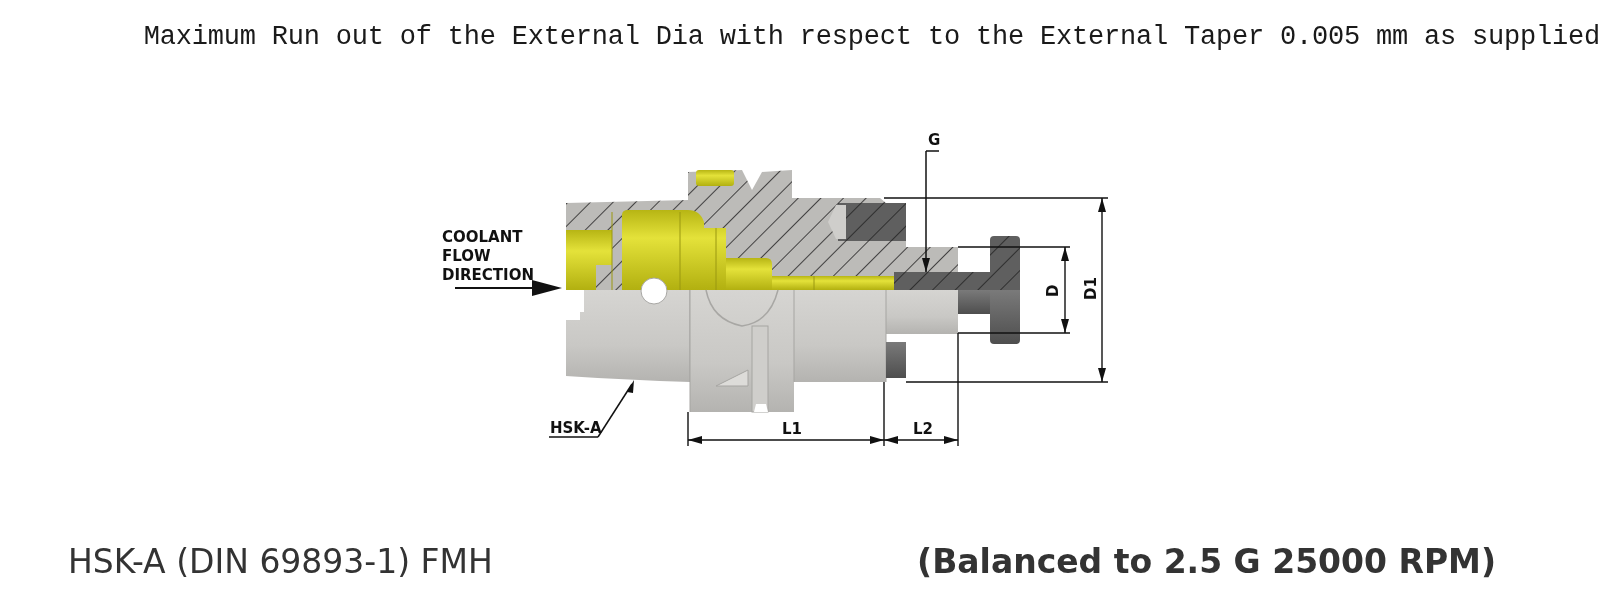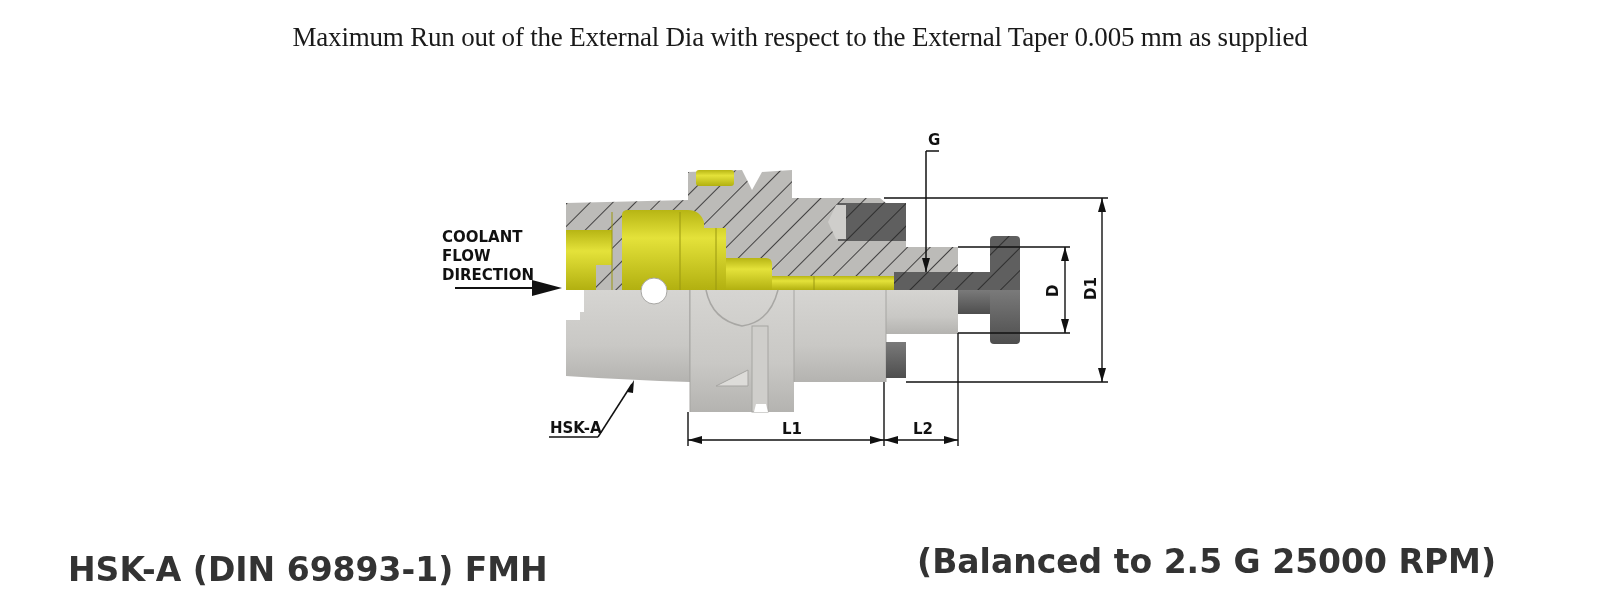--- a/index.html
+++ b/index.html
@@ -1,20 +1,20 @@
 <!DOCTYPE html>
 <html><head>
 <meta charset="utf-8">
 <style>
   html, body { margin:0; padding:0; background:#ffffff; }
   body { width:1600px; height:610px; position:relative; overflow:hidden; font-family:"Liberation Sans", sans-serif; }
-  .top-note { position:absolute; left:0; top:22px; width:1600px; text-align:center; font-family:Liberation Serif, serif; font-size:27px; color:#1a1a1a; letter-spacing:-0.2px; }
+  .top-note { position:absolute; left:0; top:22px; width:1600px; text-align:right; font-family:Liberation Mono, monospace; font-size:27px; color:#1a1a1a; letter-spacing:-0.2px; }
   .drawing { position:absolute; left:0; top:0; }
   .lbl { font-family:"DejaVu Sans", sans-serif; font-weight:bold; fill:#111; }
-  .footer-left { position:absolute; left:68px; top:542px; font-family:"DejaVu Sans", sans-serif; font-weight:bold; font-size:33px; color:#333333;margin-top:8px; }
+  .footer-left { position:absolute; left:68px; top:542px; font-family:"DejaVu Sans", sans-serif; font-weight:normal; font-size:33px; color:#333333; }
   .footer-right { position:absolute; right:104px; top:542px; font-family:"DejaVu Sans", sans-serif; font-weight:bold; font-size:33px; color:#333333;text-align:right; }
 </style>
 </head>
 <body>
 
 <div class="top-note">Maximum Run out of the External Dia with respect to the External Taper 0.005 mm as supplied</div>
 
 <svg class="drawing" width="1600" height="610" viewBox="0 0 1600 610" xmlns="http://www.w3.org/2000/svg">
   <defs>
     <pattern id="hatch" patternUnits="userSpaceOnUse" width="16" height="16" patternTransform="rotate(45)">

